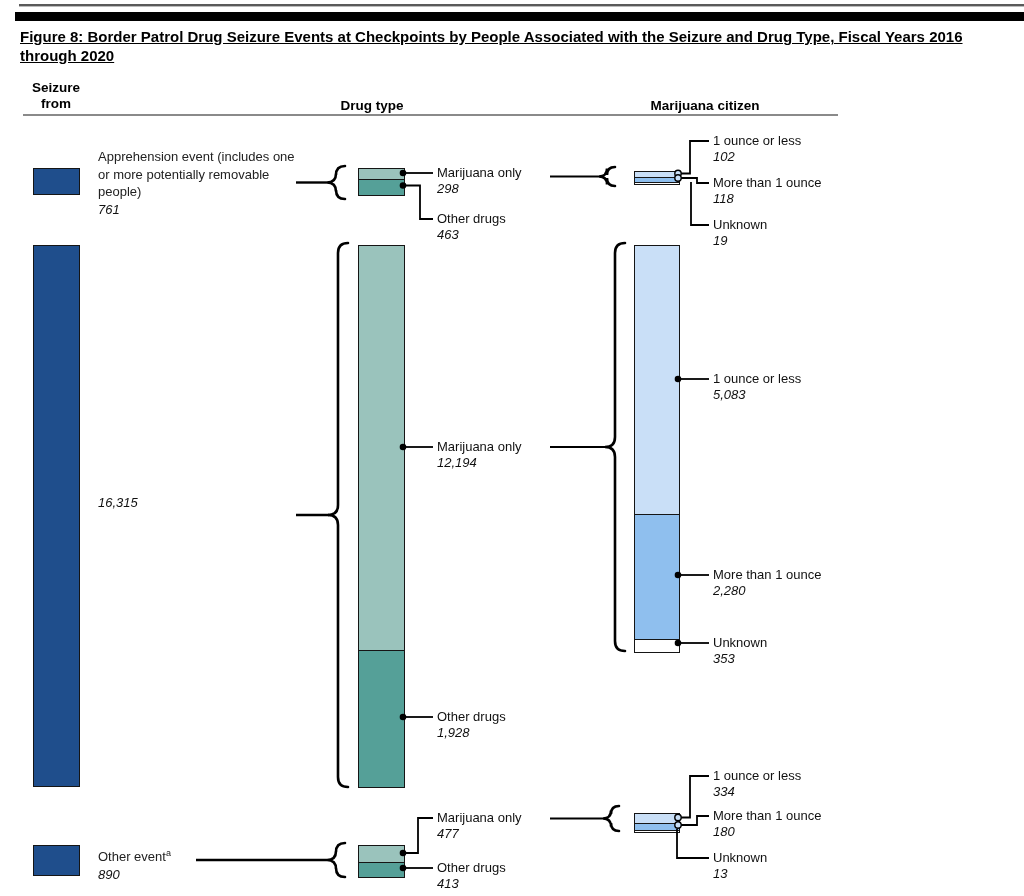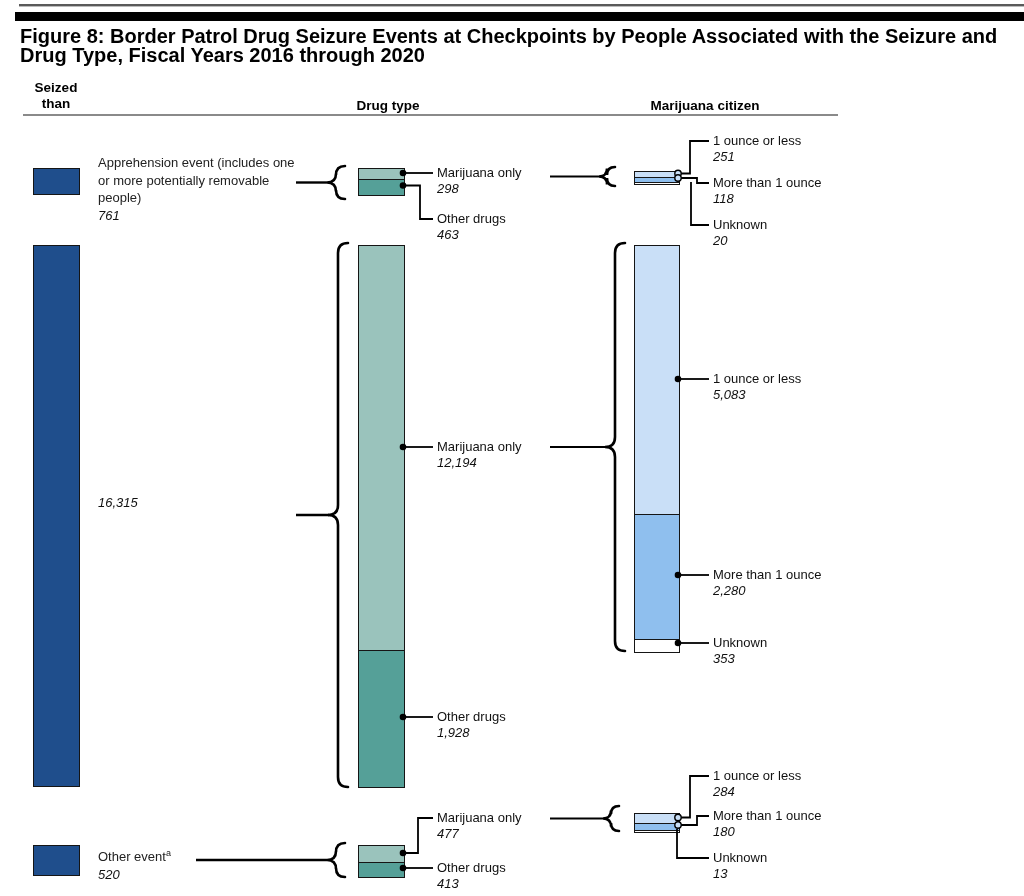--- a/index.html
+++ b/index.html
@@ -2,21 +2,21 @@
 <html><head>
 <meta charset="utf-8">
 <style>
   html,body{margin:0;padding:0;background:#fff;}
   #canvas{
     position:relative;width:1024px;height:896px;background:#ffffff;
     font-family:"Liberation Sans","DejaVu Sans",sans-serif;color:#111;overflow:hidden;
   }
   .topline{position:absolute;left:19px;top:4px;width:1005px;height:2px;background:#5a5a5a;border-bottom:1px solid #bbb;}
   .topbar{position:absolute;left:15px;top:12px;width:1009px;height:9px;background:#000;}
-  .title{position:absolute;left:20px;top:27px;width:985px;font-size:20px;line-height:19px;font-weight:bold;color:#000;}
+  .title{position:absolute;left:20px;top:27px;width:985px;font-size:15px;line-height:19px;font-weight:bold;color:#000;text-decoration:underline;}
   .colhdr{position:absolute;font-size:13.5px;line-height:16px;font-weight:bold;text-align:center;color:#000;}
   .hdr-underline{position:absolute;left:23px;top:114px;width:815px;height:2px;background:#8a8a8a;}
   .bar{position:absolute;border:1px solid #151515;box-sizing:content-box;}
   .bar > div{width:100%;}
   .lbl{position:absolute;font-size:13px;line-height:16px;color:#111;white-space:nowrap;}
   .lbl .val{font-style:italic;}
   .left-lbl{white-space:normal;line-height:17.5px;}
   .left-lbl .name{color:#222;}
   sup{font-size:9px;line-height:0;}
   #overlay{position:absolute;left:0;top:0;pointer-events:none;}
@@ -24,22 +24,22 @@
 </head>
 <body>
 
 <div id="canvas">
 
   <div class="topline"></div>
   <div class="topbar"></div>
 
   <div class="title">Figure 8: Border Patrol Drug Seizure Events at Checkpoints by People Associated with the Seizure and Drug Type, Fiscal Years 2016 through 2020</div>
 
-  <div class="colhdr" style="left:24px;top:80px;width:64px;">Seized than</div>
-  <div class="colhdr" style="left:318px;top:98px;width:140px;">Drug type</div>
+  <div class="colhdr" style="left:24px;top:80px;width:64px;">Seizure from</div>
+  <div class="colhdr" style="left:302px;top:98px;width:140px;">Drug type</div>
   <div class="colhdr" style="left:620px;top:98px;width:170px;">Marijuana citizen</div>
   <div class="hdr-underline"></div>
 
   <div class="bar" id="blue-0" style="left:33px;top:168px;width:45px;">
       <div style="height: 25px; background: rgb(31, 78, 140);"></div>
     </div>
   <div class="bar" id="blue-1" style="left:33px;top:245px;width:45px;">
       <div style="height: 540px; background: rgb(31, 78, 140);"></div>
     </div>
   <div class="bar" id="blue-2" style="left:33px;top:845px;width:45px;">
@@ -109,30 +109,30 @@
       <circle cx="403" cy="868" r="3.3" fill="#000"></circle>
       <circle cx="678" cy="379" r="3.3" fill="#000"></circle>
       <circle cx="678" cy="575" r="3.3" fill="#000"></circle>
       <circle cx="678" cy="643" r="3.3" fill="#000"></circle>
       <circle cx="678" cy="173.5" r="3.2" fill="#C9DFF7" stroke="#000" stroke-width="1.4"></circle>
       <circle cx="678" cy="178" r="3.2" fill="#C9DFF7" stroke="#000" stroke-width="1.4"></circle>
       <circle cx="678" cy="817.5" r="3.2" fill="#C9DFF7" stroke="#000" stroke-width="1.4"></circle>
       <circle cx="678" cy="825" r="3.2" fill="#C9DFF7" stroke="#000" stroke-width="1.4"></circle>
     </svg>
 
-  <div class="lbl left-lbl" style="left:98px;top:154px;width:198px;">
+  <div class="lbl left-lbl" style="left:98px;top:148px;width:198px;">
     <div class="name">Apprehension event (includes one or more potentially removable people)</div>
     <div class="val">761</div>
   </div>
   <div class="lbl left-lbl" style="left:98px;top:494px;width:198px;">
     <div class="val">16,315</div>
   </div>
   <div class="lbl left-lbl" style="left:98px;top:848px;width:198px;">
     <div class="name"><span>Other event</span><sup>a</sup></div>
-    <div class="val">520</div>
+    <div class="val">890</div>
   </div>
 
   <div class="lbl" style="left:437px;top:165px;">
     <div class="name">Marijuana only</div>
     <div class="val">298</div>
   </div>
   <div class="lbl" style="left:437px;top:211px;">
     <div class="name">Other drugs</div>
     <div class="val">463</div>
   </div>
@@ -148,45 +148,45 @@
     <div class="name">Marijuana only</div>
     <div class="val">477</div>
   </div>
   <div class="lbl" style="left:437px;top:860px;">
     <div class="name">Other drugs</div>
     <div class="val">413</div>
   </div>
 
   <div class="lbl" style="left:713px;top:133px;">
     <div class="name">1 ounce or less</div>
-    <div class="val">251</div>
+    <div class="val">102</div>
   </div>
   <div class="lbl" style="left:713px;top:175px;">
     <div class="name">More than 1 ounce</div>
     <div class="val">118</div>
   </div>
   <div class="lbl" style="left:713px;top:217px;">
     <div class="name">Unknown</div>
-    <div class="val">20</div>
+    <div class="val">19</div>
   </div>
   <div class="lbl" style="left:713px;top:371px;">
     <div class="name">1 ounce or less</div>
     <div class="val">5,083</div>
   </div>
   <div class="lbl" style="left:713px;top:567px;">
     <div class="name">More than 1 ounce</div>
     <div class="val">2,280</div>
   </div>
   <div class="lbl" style="left:713px;top:635px;">
     <div class="name">Unknown</div>
     <div class="val">353</div>
   </div>
   <div class="lbl" style="left:713px;top:768px;">
     <div class="name">1 ounce or less</div>
-    <div class="val">284</div>
+    <div class="val">334</div>
   </div>
   <div class="lbl" style="left:713px;top:808px;">
     <div class="name">More than 1 ounce</div>
     <div class="val">180</div>
   </div>
   <div class="lbl" style="left:713px;top:850px;">
     <div class="name">Unknown</div>
     <div class="val">13</div>
   </div>
 

